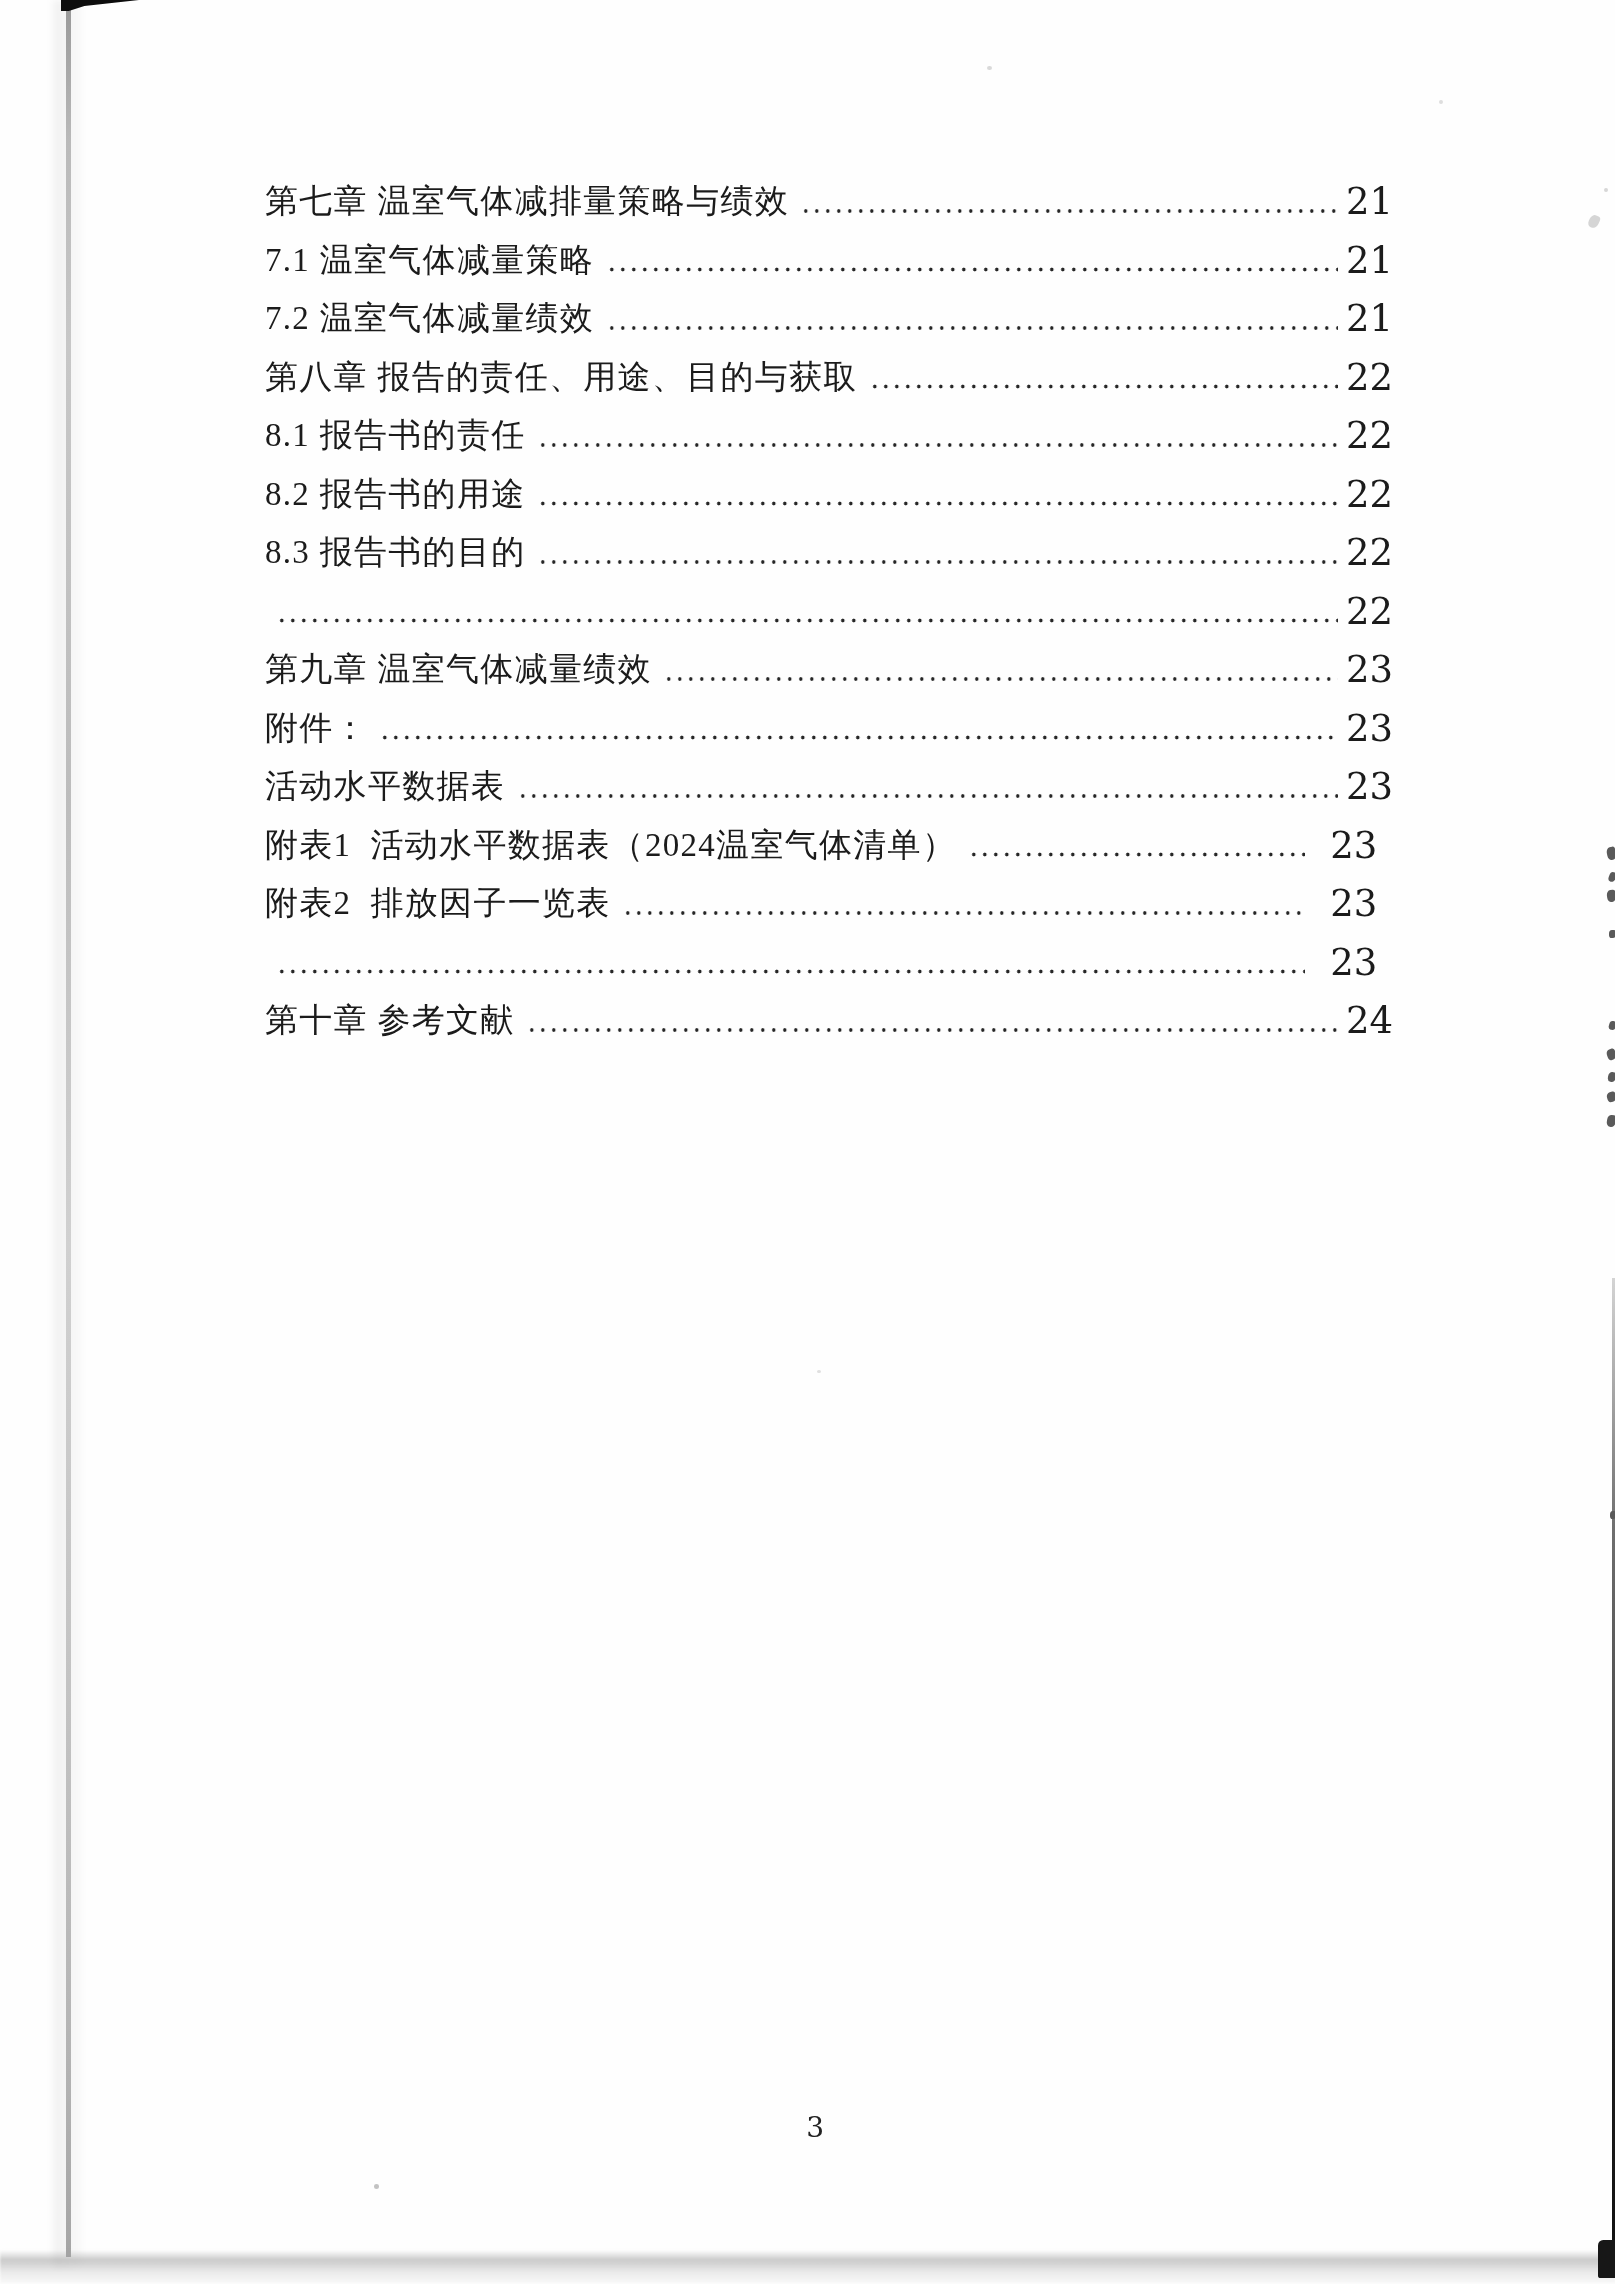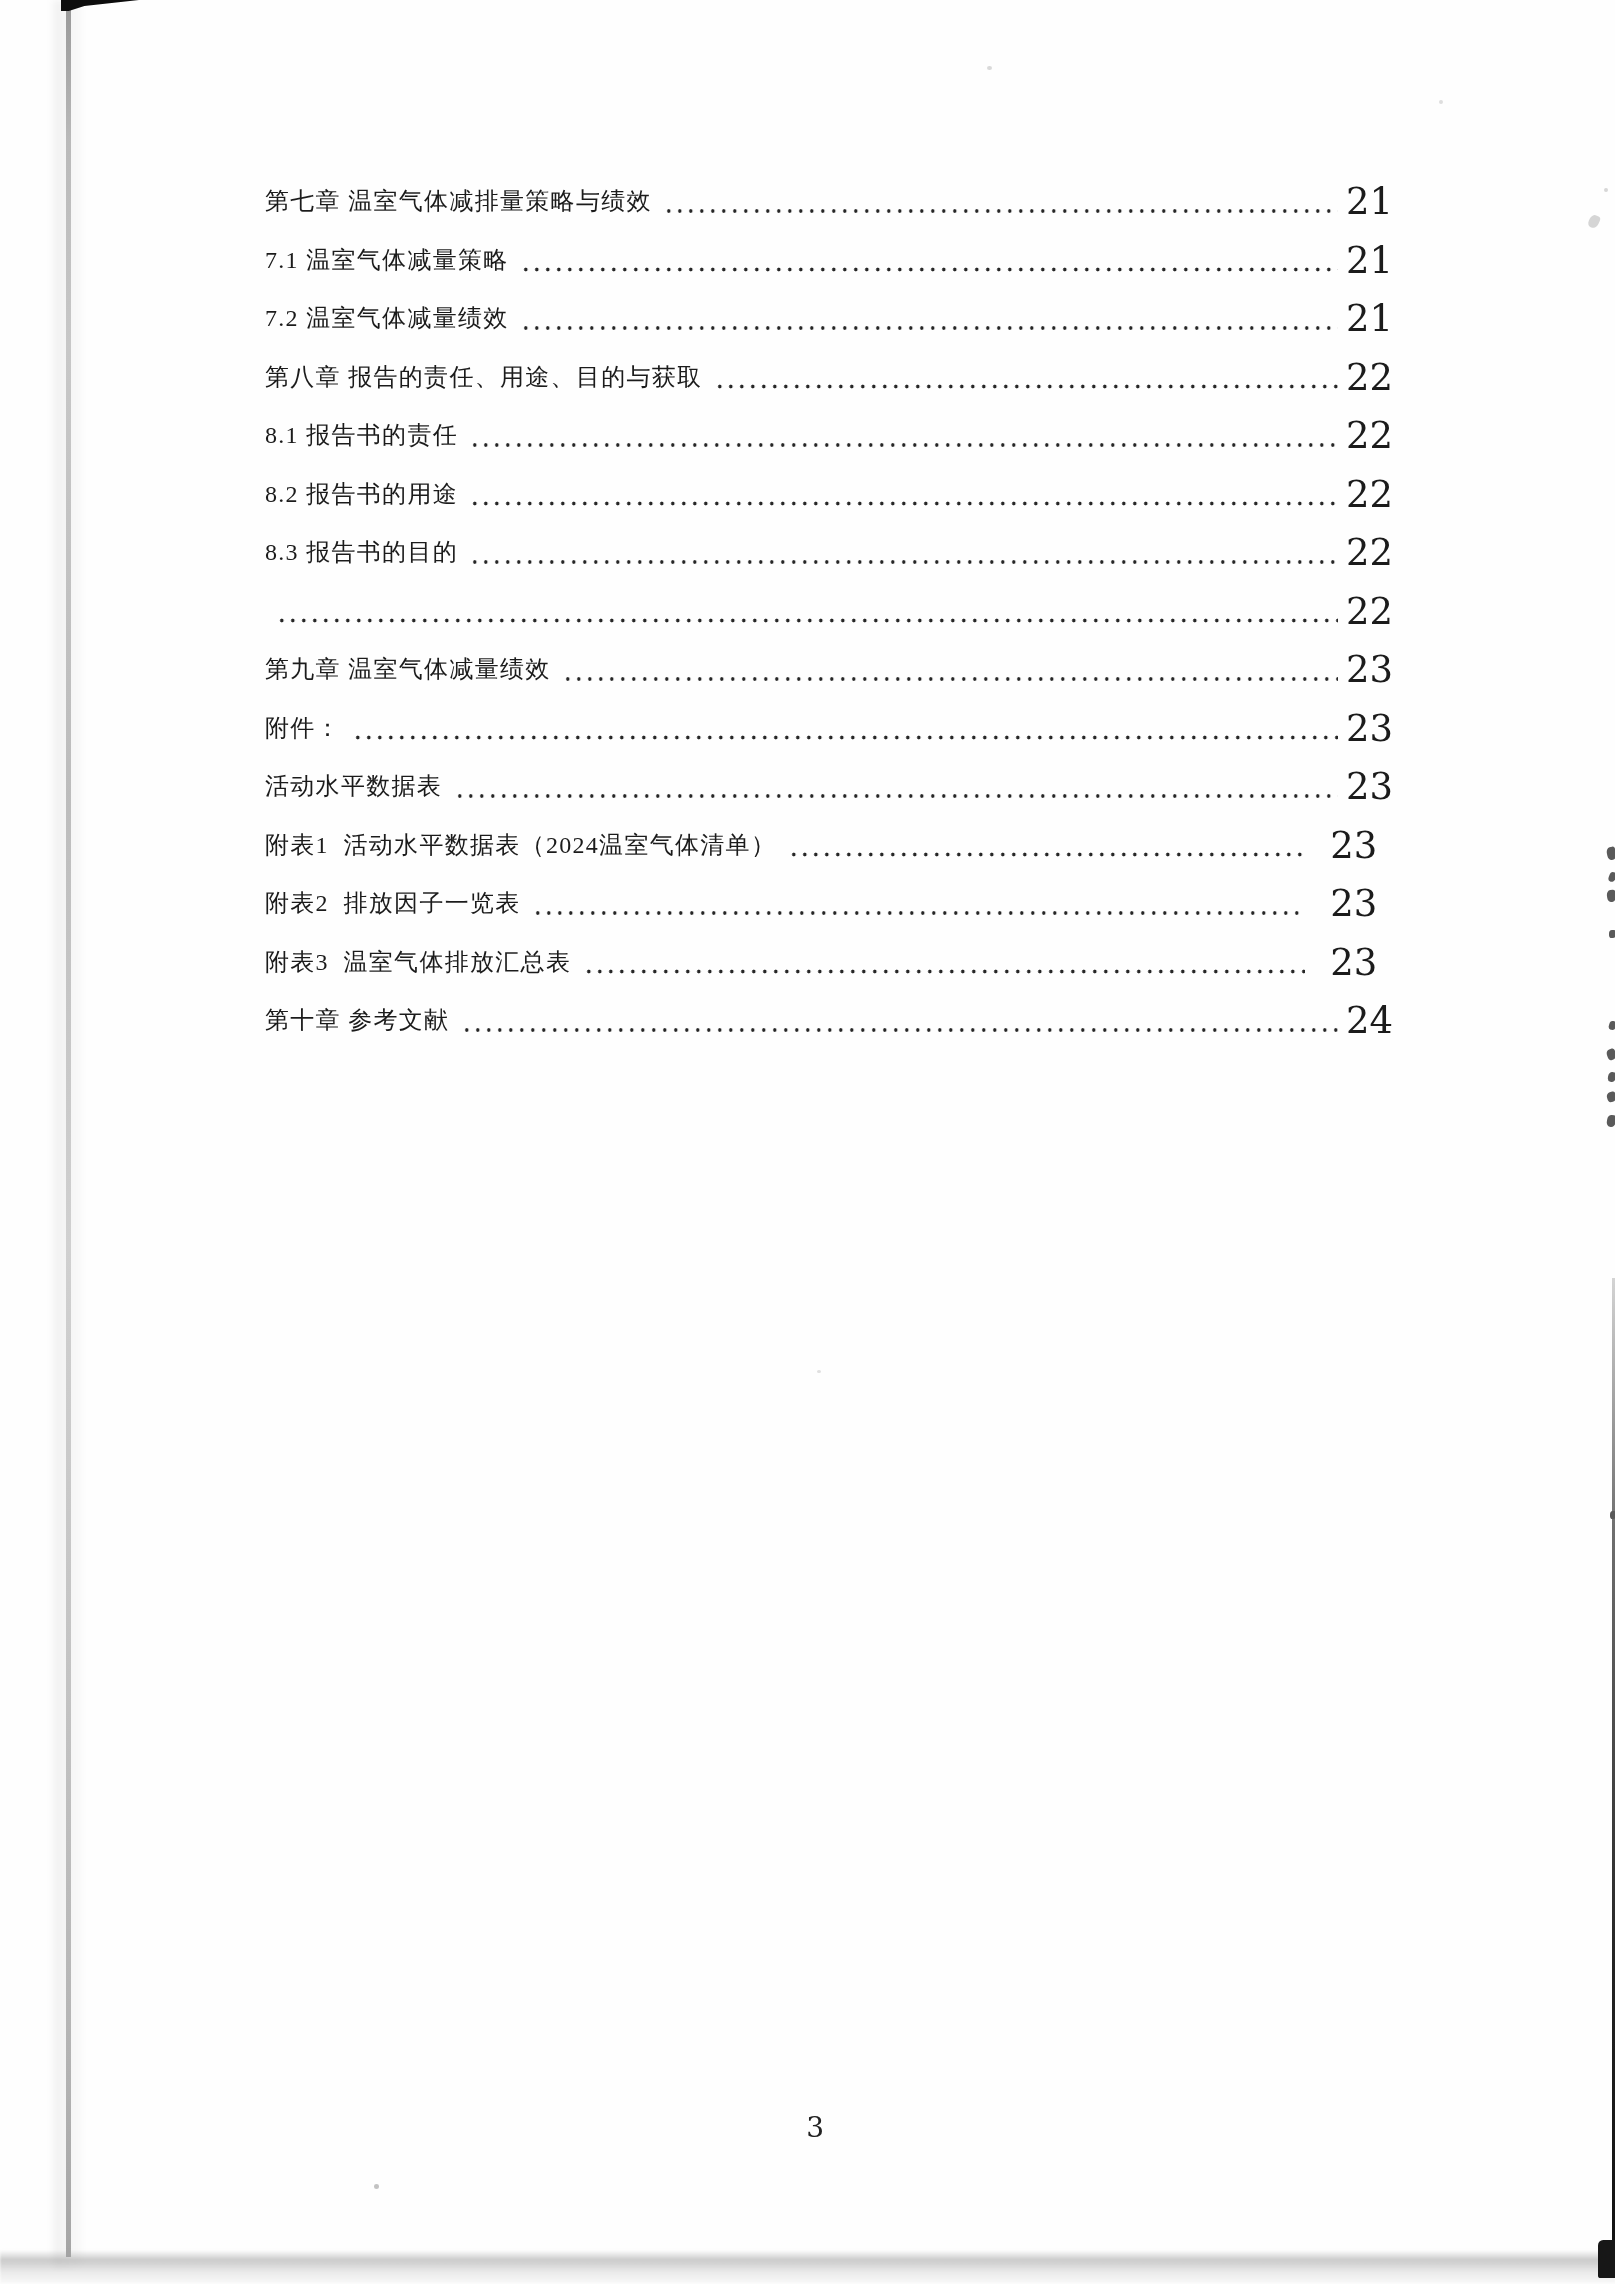--- a/index.html
+++ b/index.html
@@ -52,21 +52,21 @@
 
   
   .toc {
     position: absolute; left: 265px; top: 183px; width: 1128px;
   }
   .toc-row {
     display: flex; align-items: flex-end;
     height: 37px; margin-bottom: 21.5px;
   }
   .toc-label {
-    font-size: 24px; line-height: 37px;
+    font-size: 33px; line-height: 37px;
     letter-spacing: 1.3px; white-space: pre; color: #1b1b1b;
   }
   .toc-leader {
     flex: 1; height: 8.5px; min-width: 26px;
     margin: 0 7.8px 4.6px 10.4px;
     background-image: radial-gradient(circle, #262626 1.6px, rgba(0,0,0,0) 2.1px);
     background-size: 11px 8.5px;
     background-repeat: repeat-x;
     background-position: 1.3px 55%;
   }
@@ -189,21 +189,20 @@
     <span class="toc-page">23</span>
   </div>
 
   <div class="toc-row num-inset">
     <span class="toc-label">附表2  排放因子一览表</span>
     <span class="toc-leader"></span>
     <span class="toc-page">23</span>
   </div>
 
   <div class="toc-row num-inset">
-    <span class="toc-label">附表3  温室气体排放汇总表</span>
     <span class="toc-leader"></span>
     <span class="toc-page">23</span>
   </div>
 
   <div class="toc-row">
     <span class="toc-label">第十章 参考文献</span>
     <span class="toc-leader"></span>
     <span class="toc-page">24</span>
   </div>
 

